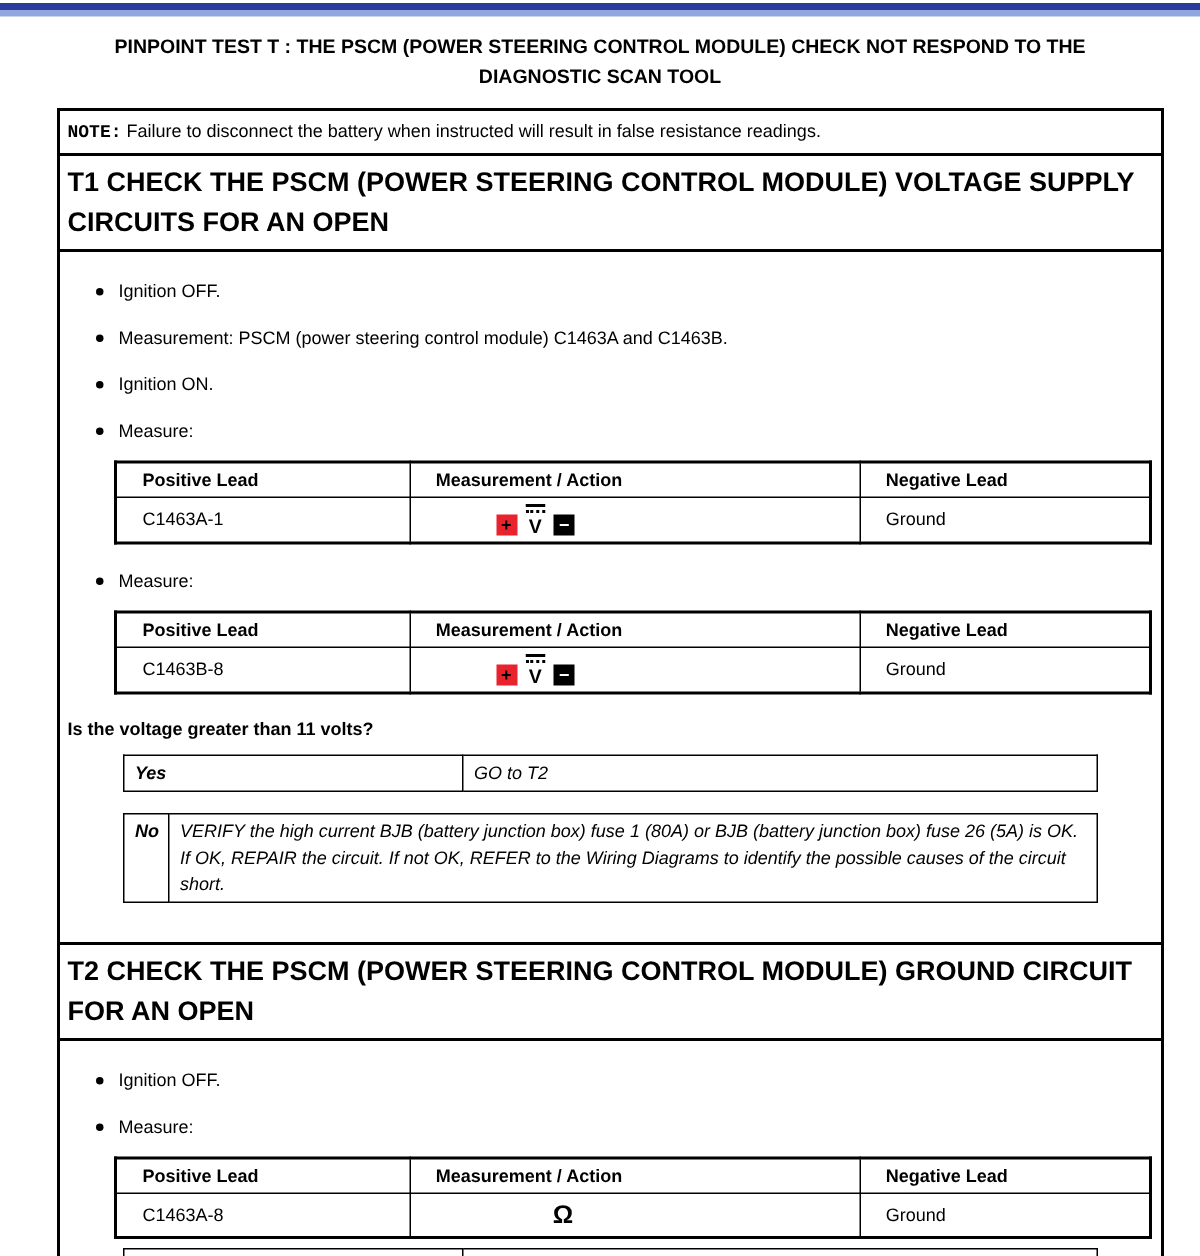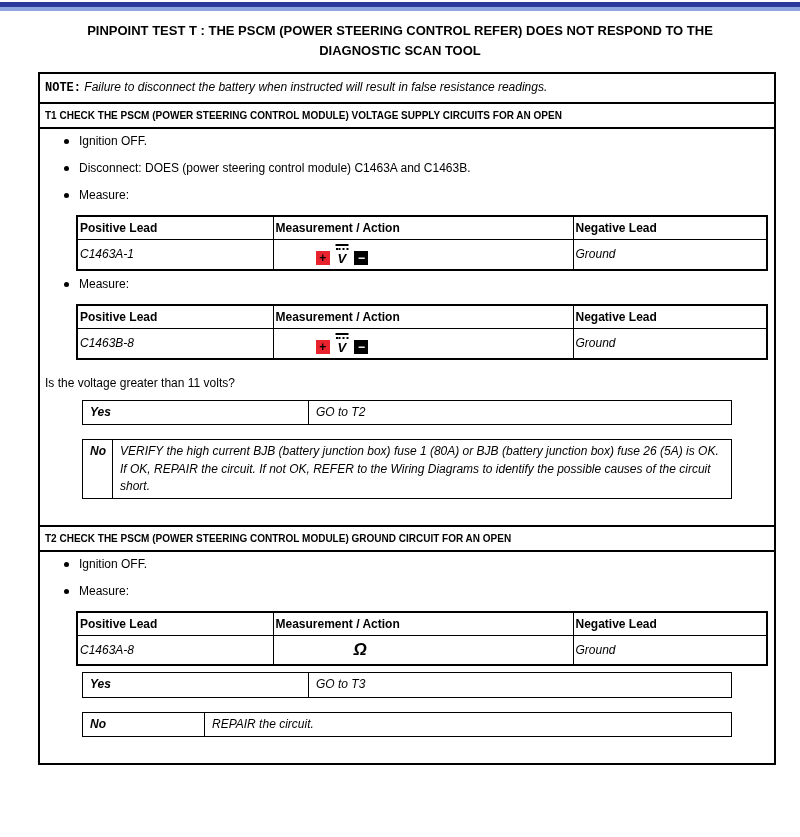--- a/index.html
+++ b/index.html
@@ -27,60 +27,60 @@
     line-height: 1.5;
   }
 
   .box {
     margin: 0 24px 8px 38px;
     border: 2px solid #000;
   }
 
   .note-row { padding: 5px 5px; line-height: 1.4; }
   .note-label { font-weight: bold; font-family: Liberation Mono, monospace; }
-  .note-text { font-style: italic; }
+  .note-text { }
 
   .step-heading {
     font-weight: bold;
-    font-size: 10px;
+    font-size: 18px;
     line-height: 1.5;
     padding: 4px 5px;
     border-top: 2px solid #000;
     border-bottom: 2px solid #000;
   }
 
   .content { padding: 2px 2px 12px 2px; }
 
-  .bullet { display: flex; margin: 3px 0 13px 22px; }
+  .bullet { display: flex; margin: 17px 0 13px 22px; }
   .dot {
     flex: 0 0 auto;
     width: 5px; height: 5px;
     border-radius: 50%;
     background: #000;
     margin: 5px 10px 0 0;
   }
 
-  .question { font-weight: normal; margin: 16px 0 10px 3px; }
+  .question { font-weight: bold; margin: 16px 0 10px 3px; }
 
   table { border-collapse: collapse; table-layout: fixed; }
 
   .measure-table {
     margin: 12px 0 6px 34px;
     width: calc(100% - 38px);
     border: 2px solid #000;
   }
   .measure-table th, .measure-table td {
     border: 1px solid #000;
-    padding: 4px 2px;
+    padding: 4px 17px;
     text-align: left;
     font-size: 12px;
     vertical-align: middle;
   }
   .measure-table th { font-weight: bold; }
-  .measure-table td { height: 18px; font-style: italic; }
+  .measure-table td { height: 18px; }
   .col-pos  { width: 196px; }
   .col-meas { width: 300px; }
 
   .answer-table {
     margin: 6px 0 14px 40px;
     width: calc(100% - 80px);
     border: 1px solid #000;
     font-style: italic;
   }
   .answer-table td {
@@ -127,40 +127,44 @@
     display: inline-block;
   }
 </style>
 </head>
 <body>
 
 <div class="page">
 
   <div class="top-bar"></div>
 
-  <h1 class="doc-title">PINPOINT TEST T : THE PSCM (POWER STEERING CONTROL REFER) DOES NOT RESPOND TO THE DIAGNOSTIC SCAN TOOL</h1>
+  <h1 class="doc-title">PINPOINT TEST T : THE PSCM (POWER STEERING CONTROL MODULE) CHECK NOT RESPOND TO THE DIAGNOSTIC SCAN TOOL</h1>
 
   <div class="box">
 
     <div class="note-row">
       <span class="note-label">NOTE:</span>
       <span class="note-text">Failure to disconnect the battery when instructed will result in false resistance readings.</span>
     </div>
 
     <div class="step-heading">T1 CHECK THE PSCM (POWER STEERING CONTROL MODULE) VOLTAGE SUPPLY CIRCUITS FOR AN OPEN</div>
 
     <div class="content">
 
       <div class="bullet">
         <span class="dot"></span>
         <span>Ignition OFF.</span>
       </div>
       <div class="bullet">
         <span class="dot"></span>
-        <span>Disconnect: DOES (power steering control module) C1463A and C1463B.</span>
+        <span>Measurement: PSCM (power steering control module) C1463A and C1463B.</span>
+      </div>
+      <div class="bullet">
+        <span class="dot"></span>
+        <span>Ignition ON.</span>
       </div>
       <div class="bullet">
         <span class="dot"></span>
         <span>Measure:</span>
       </div>
 
       <table class="measure-table">
         <colgroup>
             <col class="col-pos">
             <col class="col-meas">

